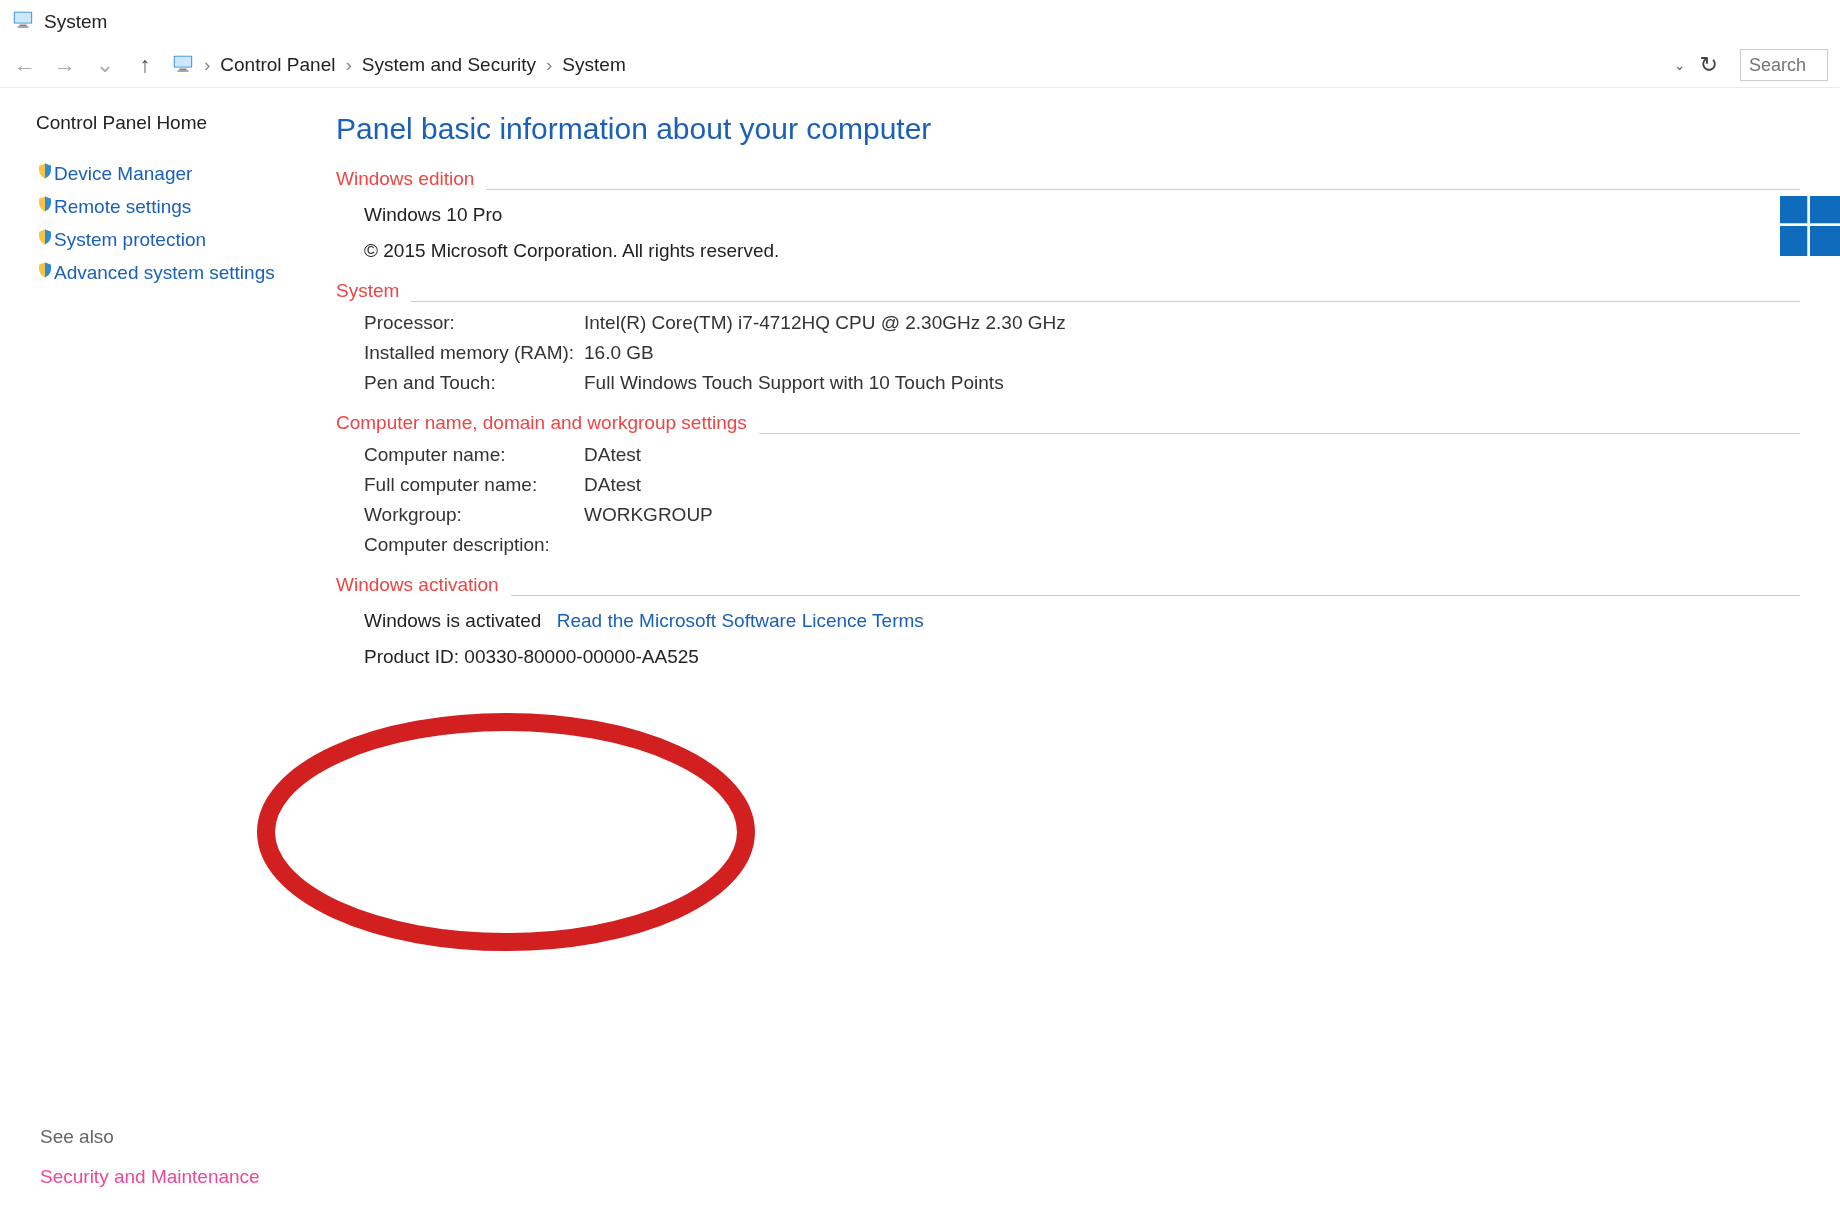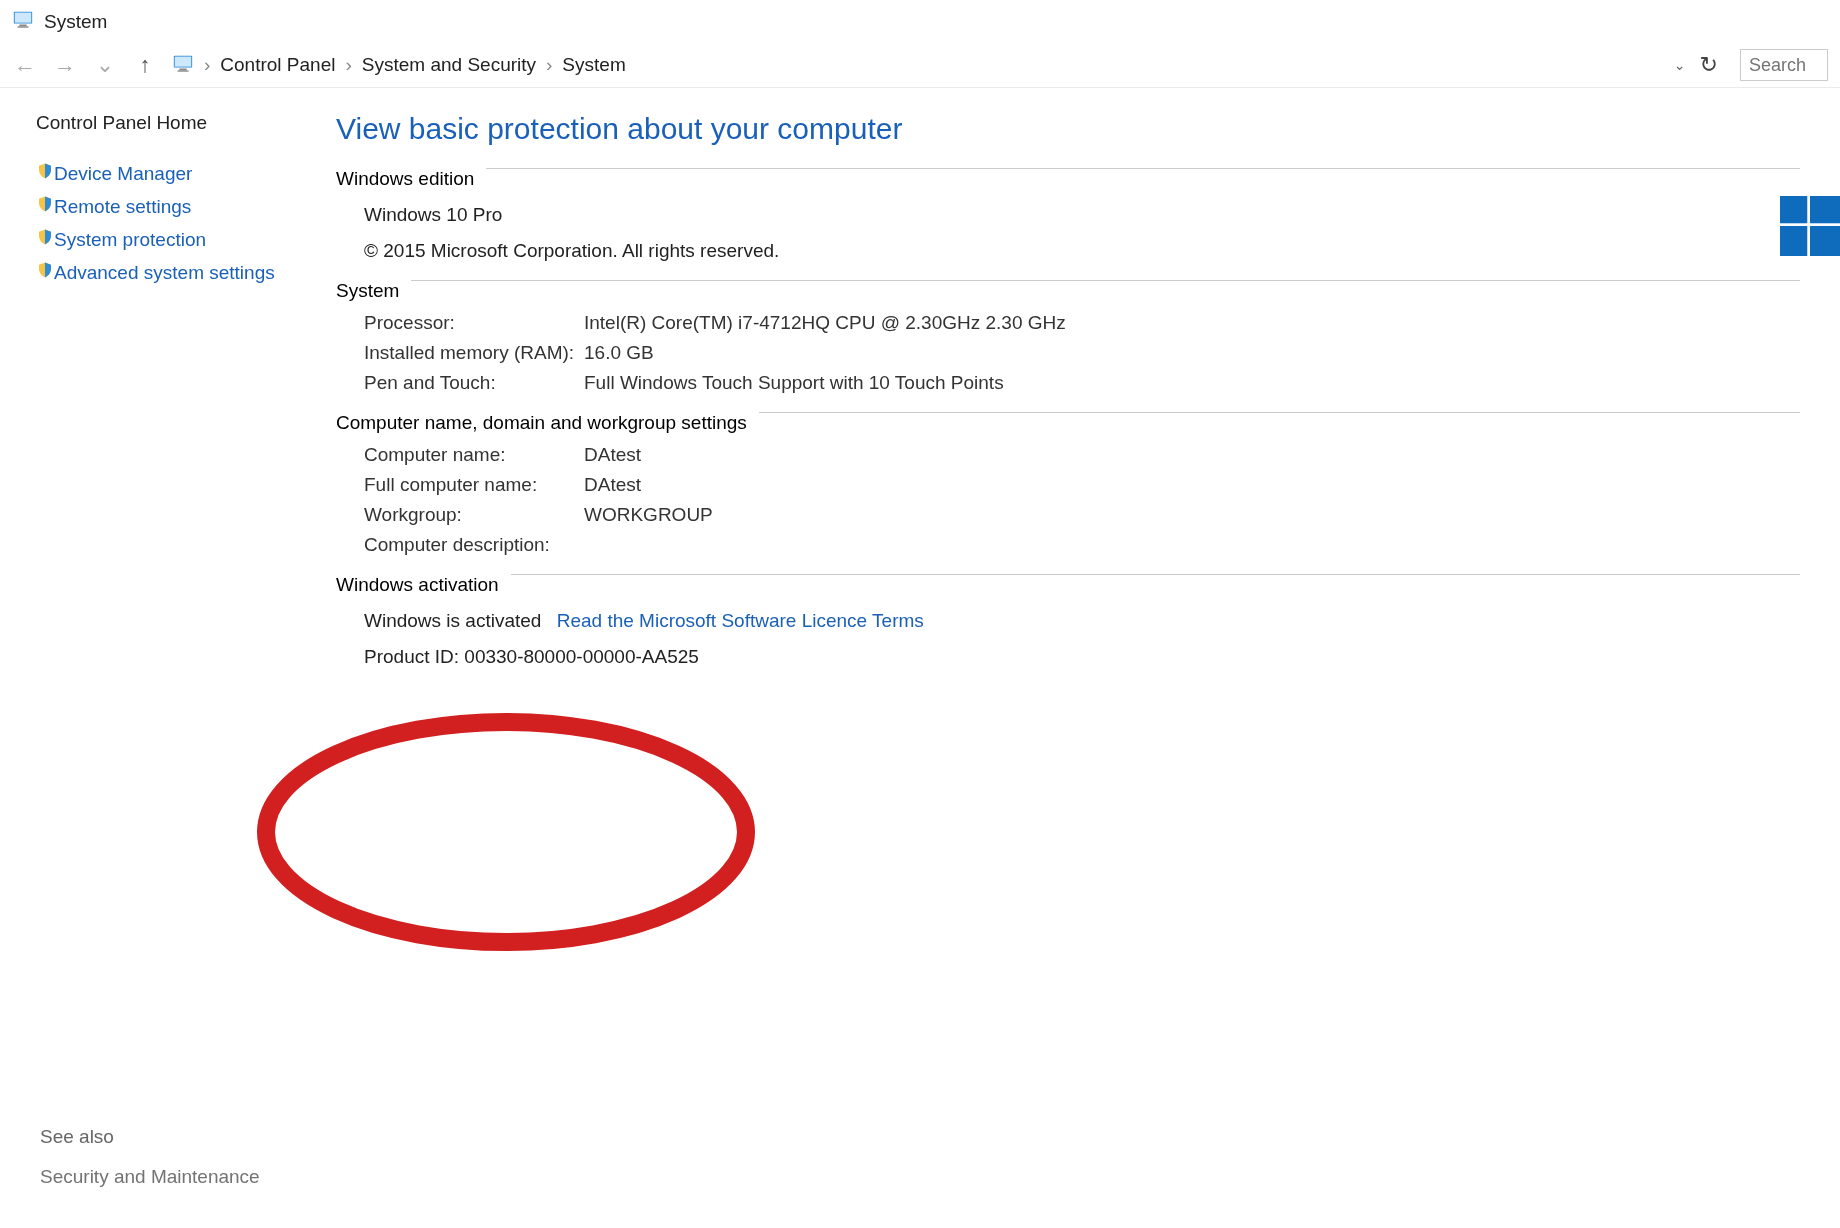--- a/index.html
+++ b/index.html
@@ -14,30 +14,30 @@
 .nav .refresh{color:#444;font-size:22px;margin-right:8px;cursor:pointer}
 .nav .dd{color:#666;font-size:14px;cursor:pointer;margin-left:6px}
 .nav input.search{border:1px solid #ccc;height:30px;padding:0 8px;font-size:18px;width:70px;color:#888}
 .main{display:flex;padding:24px 0 0 0}
 .side{width:300px;padding-left:36px}
 .side .home{color:#222;margin-bottom:28px;cursor:pointer}
 .side .link{display:flex;align-items:center;color:#1a60b8;margin:10px 0;cursor:pointer}
 .shield svg{width:18px;height:18px}
 .content{flex:1;padding-right:40px;position:relative}
 h1{color:#1a60b8;font-weight:400;font-size:30px;margin:0 0 22px 0}
-.section-head{display:flex;align-items:flex-start;color:#000000;margin:18px 0 10px 0}
+.section-head{display:flex;align-items:flex-end;color:#ef4444;margin:18px 0 10px 0}
 .section-head .line{flex:1;height:1px;background:#ccc;margin-left:12px}
 .indent{padding-left:28px}
 .kv{display:flex;margin:8px 0}
 .kv .k{width:220px;color:#333}
 .kv .v{color:#333}
 .winlogo{position:absolute;right:0;top:84px}
 a.bluelink{color:#1a60b8;text-decoration:none;cursor:pointer;margin-left:10px}
 .seealso{position:absolute;left:40px;bottom:40px;color:#666}
-.seealso .lnk{color:#737373;margin-top:18px;cursor:pointer}
+.seealso .lnk{color:#ec4899;margin-top:18px;cursor:pointer}
 
 .anno{position:absolute;pointer-events:none}
 .anno svg{overflow:visible}
 </style>
 </head>
 <body>
 
 <div class="titlebar">
   <span class="sysicon">
     <svg viewBox="0 0 24 24">
@@ -105,21 +105,21 @@
     <div class="link">
       <span class="shield"><svg viewBox="0 0 24 24">
             <path d="M12 2l8 3v5c0 6-4 10-8 12-4-2-8-6-8-12V5l8-3z" fill="#f7c342"></path>
             <path d="M12 2v20c4-2 8-6 8-12V5l-8-3z" fill="#2e8bd8"></path>
           </svg></span>
       <span>Advanced system settings</span>
     </div>
   </div>
 
   <div class="content">
-    <h1>View basic protection about your computer</h1>
+    <h1>Panel basic information about your computer</h1>
 
     <div class="section-head">
       <span>Windows edition</span>
         <div class="line"></div>
     </div>
     <div class="indent">
       <div style="margin:14px 0">Windows 10 Pro</div>
       <div>© 2015 Microsoft Corporation. All rights reserved.</div>
     </div>
 

